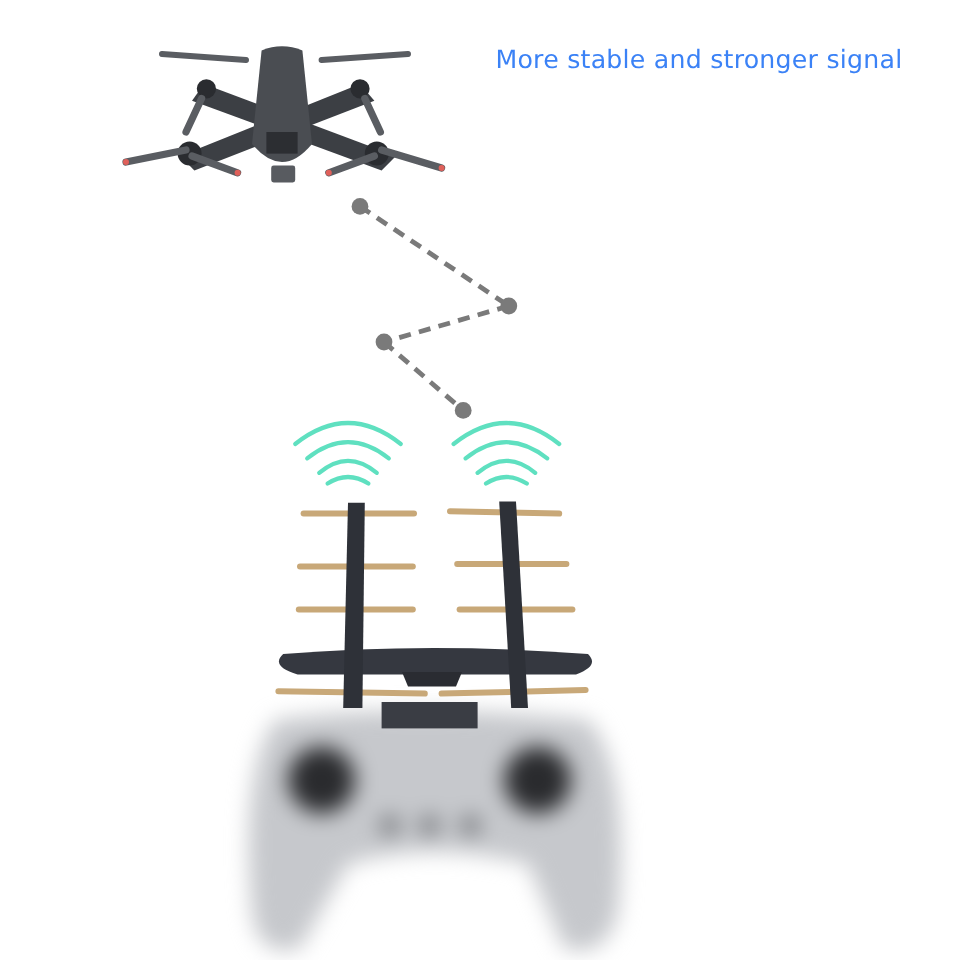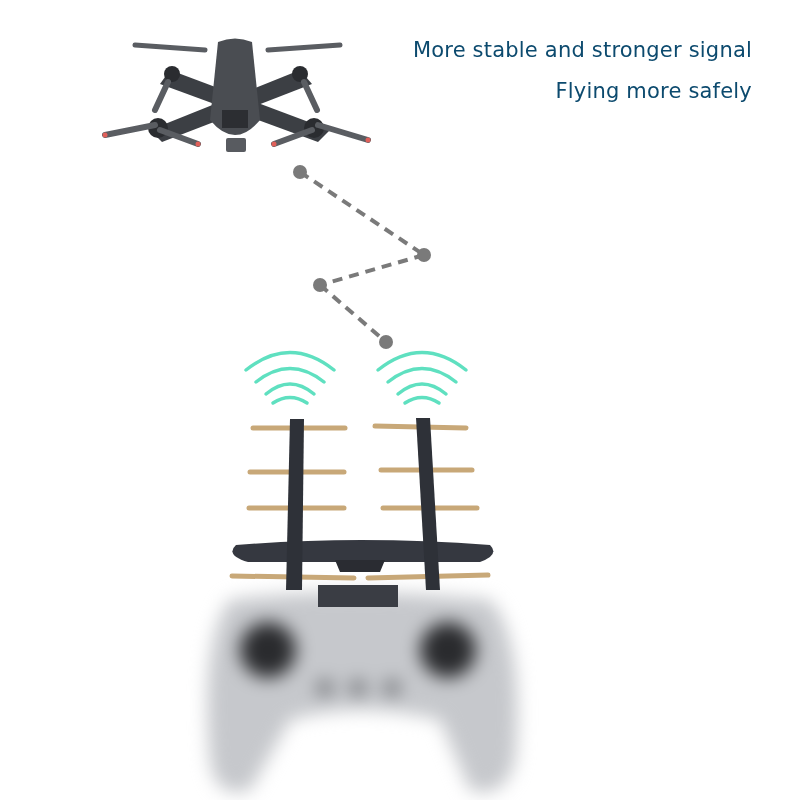--- a/index.html
+++ b/index.html
@@ -1,28 +1,27 @@
 <!DOCTYPE html>
 <html><head>
 <meta charset="utf-8">
 <style>
   html,body{margin:0;padding:0;background:#ffffff;}
   body{width:800px;height:800px;position:relative;overflow:hidden;font-family:"DejaVu Sans","Liberation Sans",sans-serif;}
-  .features{position:absolute;right:48px;top:30px;text-align:right;color:#0c4a6e;font-size:21px;line-height:41px;letter-spacing:0.2px;}
+  .features{position:absolute;right:48px;top:30px;text-align:right;color:#3b82f6;font-size:21px;line-height:41px;letter-spacing:0.2px;}
   .features div{white-space:nowrap;}
   svg{position:absolute;left:0;top:0;}
   .controller-wrap{position:absolute;left:0;top:0;width:800px;height:800px;}
   .blurred{filter:blur(9px);}
 </style>
 </head>
 <body>
 
 <div class="features">
   <div>More stable and stronger signal</div>
-  <div>Flying more safely</div>
 </div>
 
 <svg width="800" height="800">
   <g>
 
     <path d="M170 70 L330 130 L318 142 L160 84 Z" fill="#3c3f44"></path>
     <path d="M300 70 L150 130 L162 142 L312 84 Z" fill="#3c3f44"></path>
 
     <path d="M218 42 Q235 35 252 42 L260 120 Q235 150 210 120 Z" fill="#4a4d52"></path>
     <rect x="222" y="110" width="26" height="18" fill="#2c2e32"></rect>

